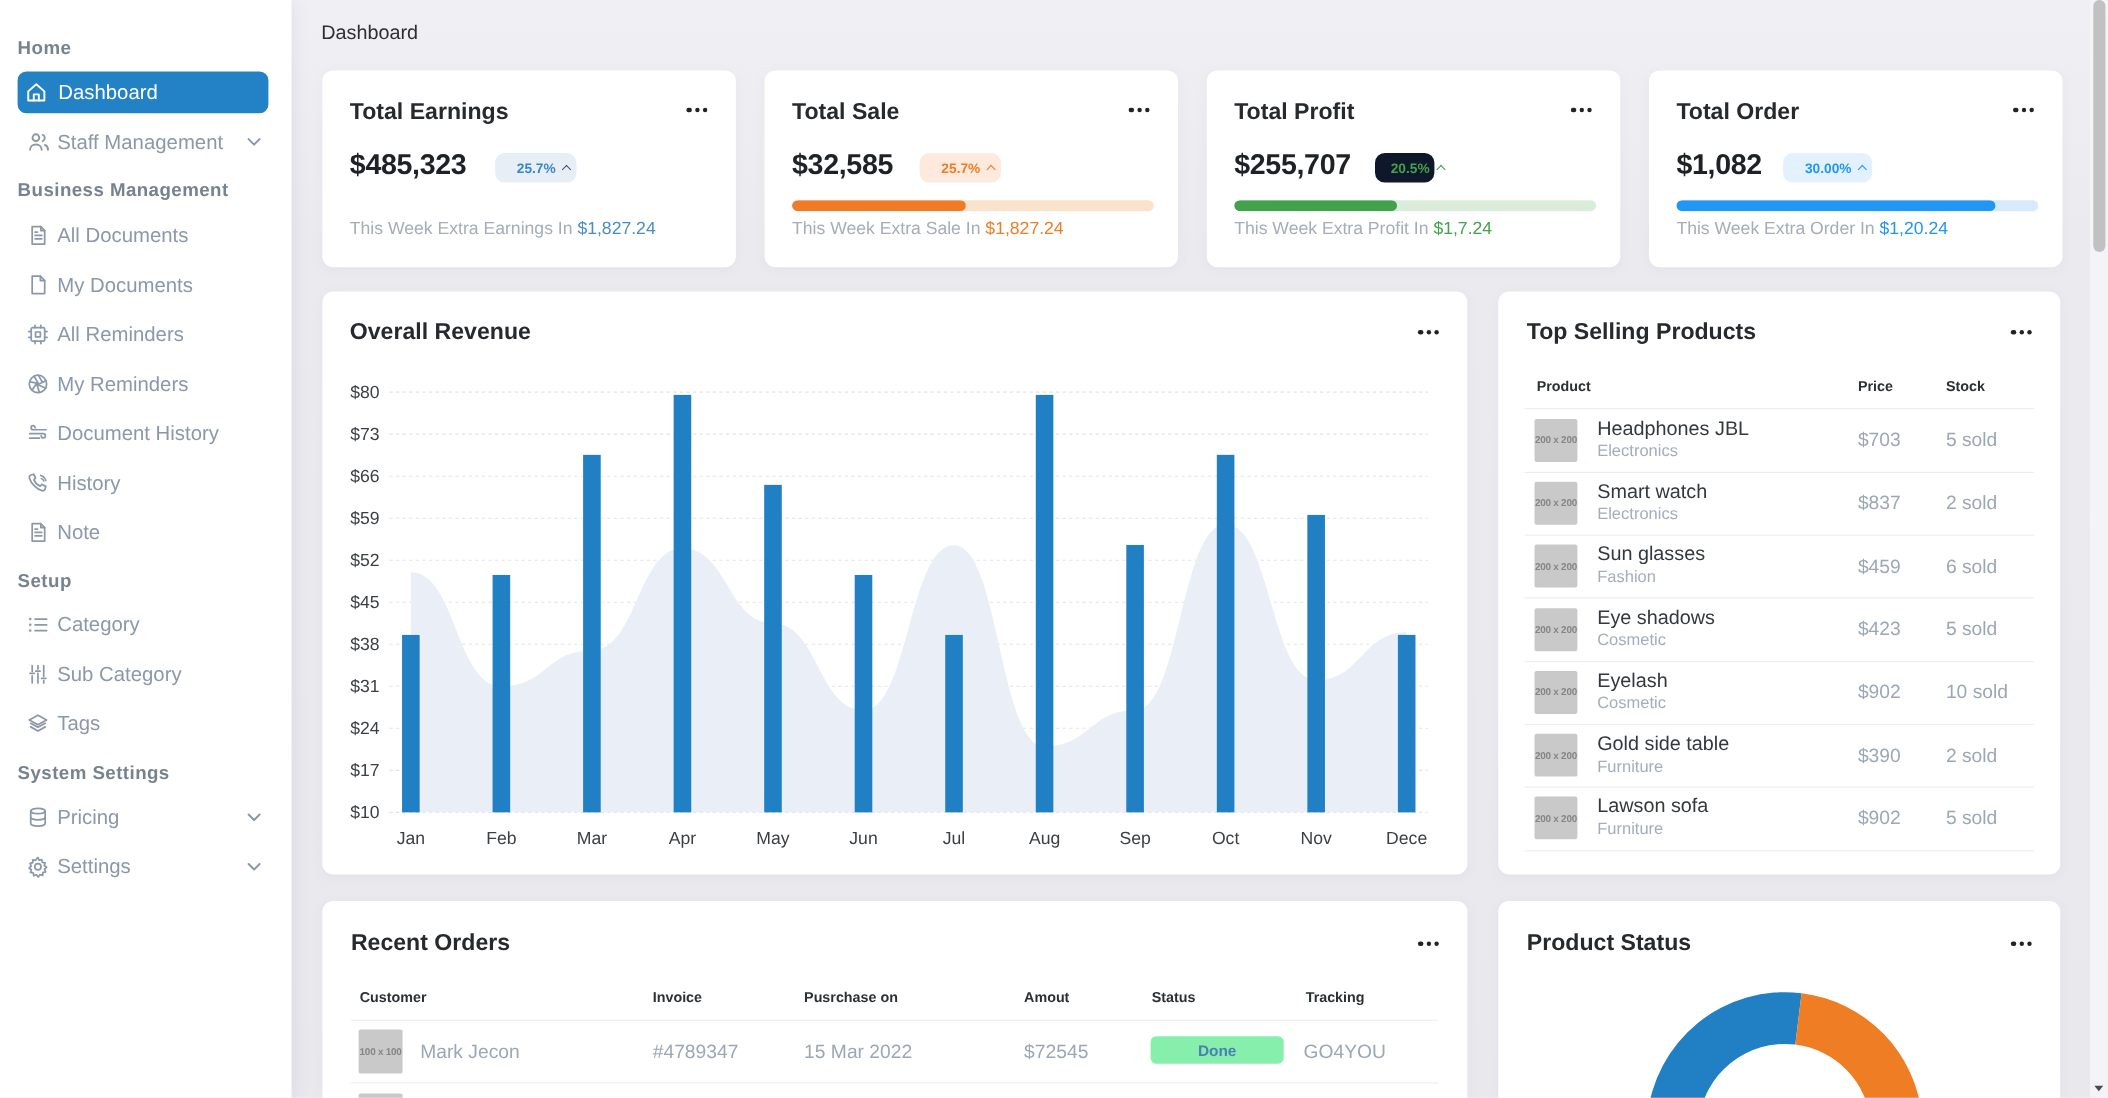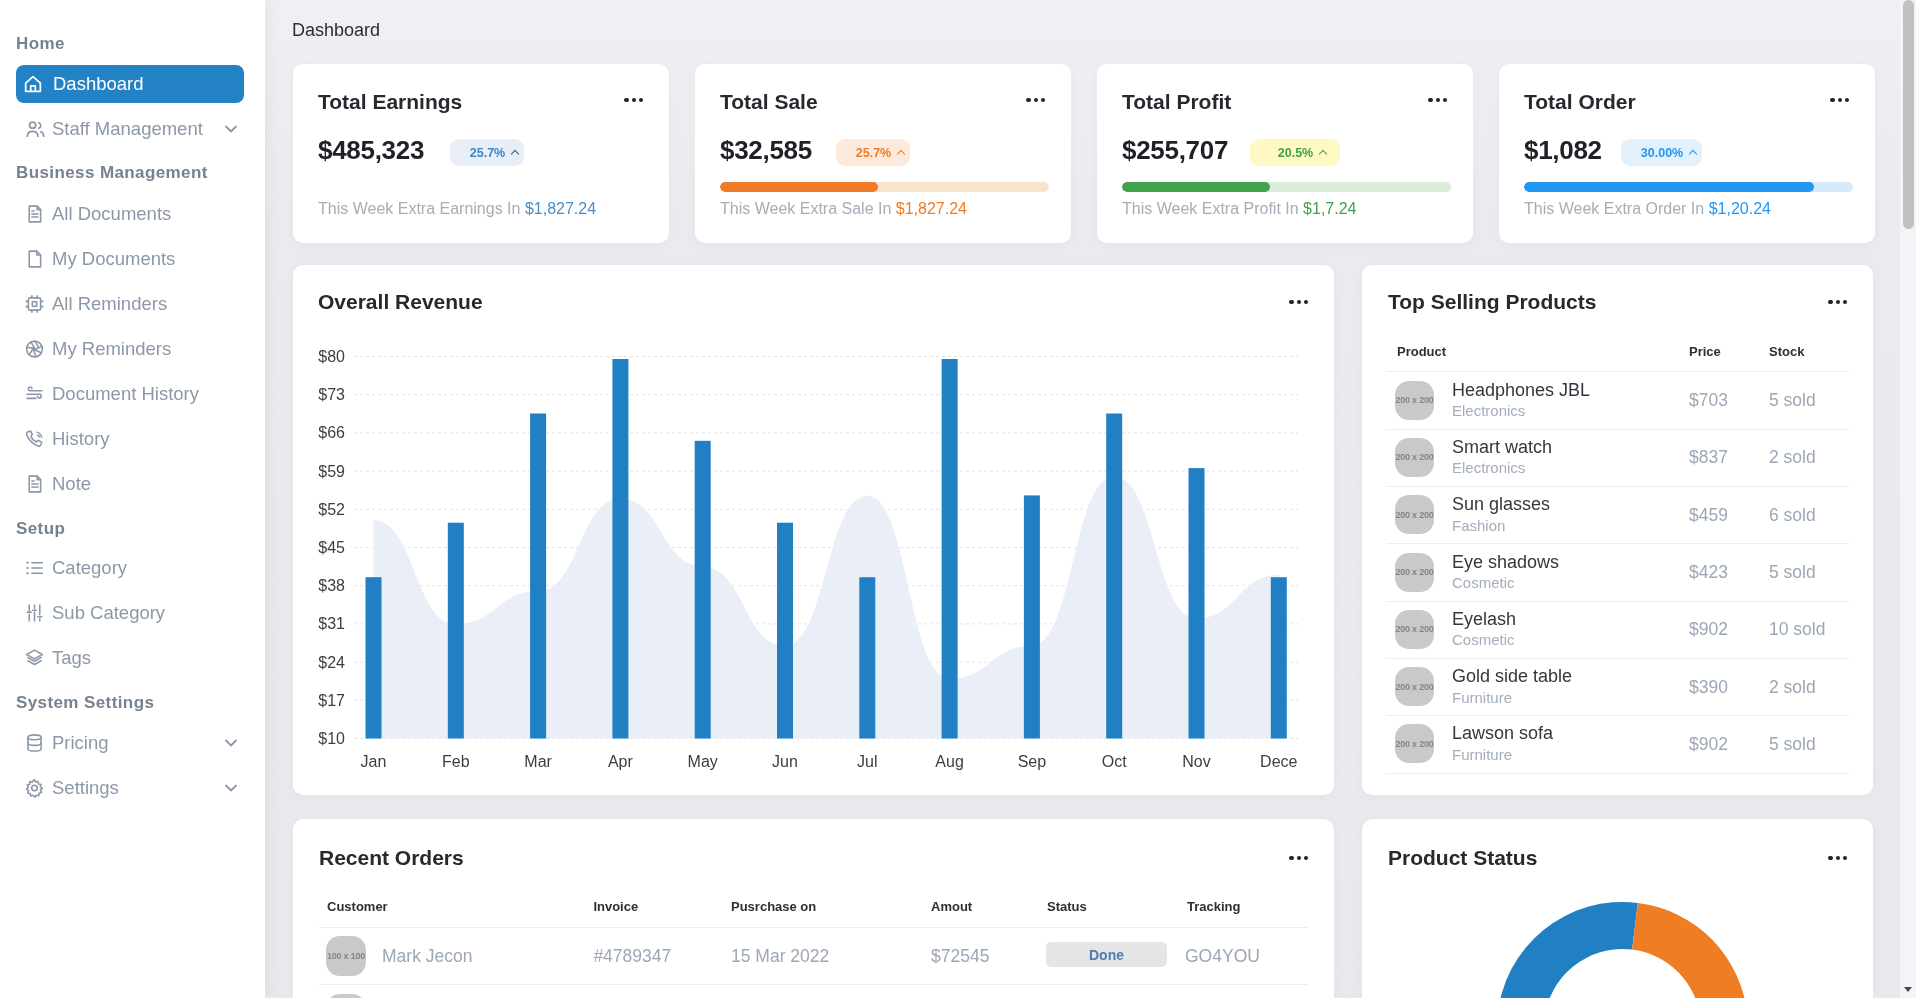--- a/index.html
+++ b/index.html
@@ -27,21 +27,21 @@
   .kbadge { position:absolute; top:75px; height:27px; border-radius:9px; font-size:12.5px; font-weight:bold; display:flex; align-items:center; justify-content:center; gap:6px;padding-left:16px; }
   .kbar { position:absolute; left:25px; top:118px; width:329px; height:10px; border-radius:5px; overflow:hidden; }
   .kbar i { display:block; height:10px; border-radius:5px; }
   .kfoot { position:absolute; left:25px; top:145px; transform:translateY(-50%); font-size:16px; color:#a4adb8; white-space:nowrap; }
   .caret { display:inline-block; width:9px; height:9px; position:relative; }
   .caret:before { content:""; position:absolute; left:1px; top:3px; width:5px; height:5px; border-left:1.8px solid currentColor; border-top:1.8px solid currentColor; transform:rotate(45deg); }
   
   .thead { font-size:13px; font-weight:bold; color:#2b3035; position:absolute; transform:translateY(-50%); }
   .grayt { color:#9ca7b5; font-size:17.5px; position:absolute; transform:translateY(-50%); white-space:nowrap; }
   .divline { position:absolute; height:1px; background:#ebedef; }
-  .thumb { position:absolute; background:#c9c9c9; border-radius:14px; display:flex; align-items:center; justify-content:center;
+  .thumb { position:absolute; background:#c9c9c9; border-radius:2px; display:flex; align-items:center; justify-content:center;
            color:#858585; font-weight:bold; font-family:"Liberation Sans", sans-serif;text-align:right; }
 </style>
 </head>
 <body>
 
 <div id="sidebar">
   <div class="slabel" style="top:34px;">Home</div>
   <div id="active">
     <svg width="22" height="22" viewBox="0 0 24 24" fill="none" stroke="#fff" stroke-width="1.9" stroke-linecap="round" stroke-linejoin="round">
         <path d="M4 11 L12 4 L20 11 V20 H4 Z"></path>
@@ -193,21 +193,21 @@
 </div>
 
 <div class="kcard" style="left:1097px;">
   <div class="ktitle">Total Profit</div>
   <div class="dots" style="right:26px; top:34px;">
       <i></i>
       <i></i>
       <i></i>
     </div>
   <div class="kval">$255,707</div>
-  <div class="kbadge" style="left:153px; width:90px; background:#fef9c3; color:#42a14b;">20.5% <span class="caret"></span></div>
+  <div class="kbadge" style="left:153px; width:54px; background:#0f172a; color:#42a14b;">20.5% <span class="caret"></span></div>
   <div class="kbar" style="background:#d9edda;">
       <i style="width:45%; background:#42a14b;"></i>
     </div>
   <div class="kfoot">This Week Extra Profit In <span style="color:#42a14b;">$1,7.24</span></div>
 </div>
 
 <div class="kcard" style="left:1499px;">
   <div class="ktitle">Total Order</div>
   <div class="dots" style="right:26px; top:34px;">
       <i></i>
@@ -353,21 +353,21 @@
   <div class="thead" style="left:438px; top:87px;">Pusrchase on</div>
   <div class="thead" style="left:638px; top:87px;">Amout</div>
   <div class="thead" style="left:754px; top:87px;">Status</div>
   <div class="thead" style="left:894px; top:87px;">Tracking</div>
   <div class="divline" style="left:26px; top:108.3px; width:989px;"></div>
   <div class="thumb" style="left:33px; top:117px; width:40px; height:40px; font-size:9px; letter-spacing:-0.2px;">100 x 100</div>
   <div class="grayt" style="left:89px; top:136.5px;">Mark Jecon</div>
   <div class="grayt" style="left:300.4px; top:136.5px;">#4789347</div>
   <div class="grayt" style="left:438px; top:136.5px;">15 Mar 2022</div>
   <div class="grayt" style="left:638px; top:136.5px;">$72545</div>
-  <div style="position:absolute; left:753px; top:123px; width:121px; height:25px; border-radius:5px; background:#e5e5e5; color:#4a7eb5; font-size:14px; font-weight:bold; display:flex; align-items:center; justify-content:center;">Done</div>
+  <div style="position:absolute; left:753px; top:123px; width:121px; height:25px; border-radius:5px; background:#86efac; color:#4a7eb5; font-size:14px; font-weight:bold; display:flex; align-items:center; justify-content:center;">Done</div>
   <div class="grayt" style="left:892px; top:136.5px;">GO4YOU</div>
   <div class="divline" style="left:26px; top:164.6px; width:989px;"></div>
   <div class="thumb" style="left:33px; top:175px; width:40px; height:40px; font-size:9px;"></div>
 </div>
 
 <div class="card" style="left:1362px; top:819px; width:511px; height:500px; overflow:hidden;">
   <div style="position:absolute; left:26px; top:39px; transform:translateY(-50%); font-size:21px; font-weight:bold; color:#26292e;">Product Status</div>
   <div class="dots" style="right:26px; top:37px;">
       <i></i>
       <i></i>

